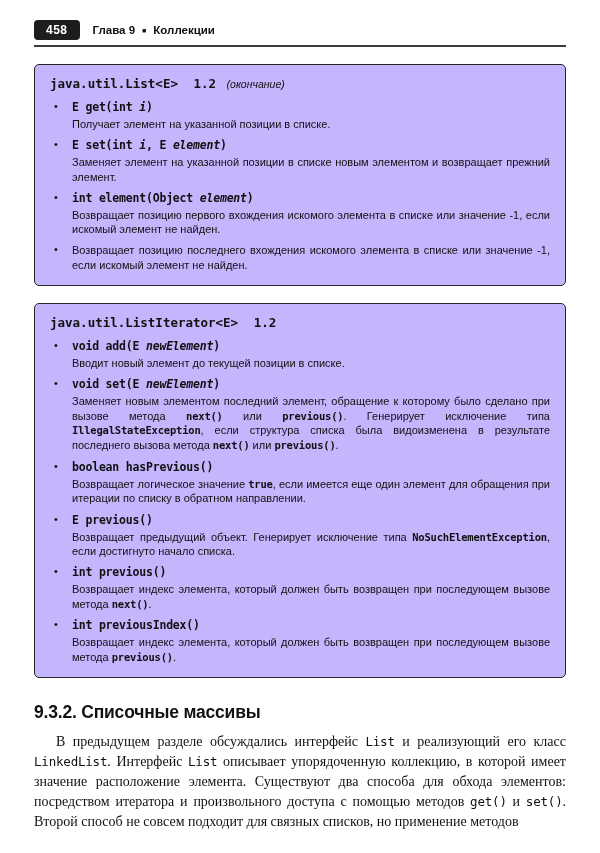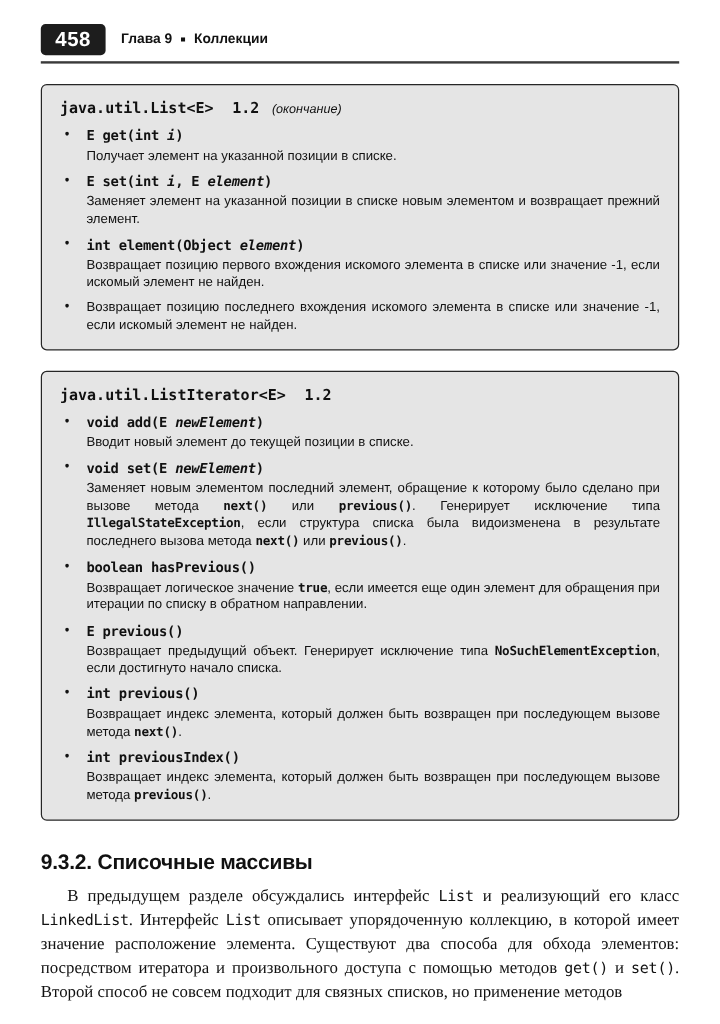--- a/index.html
+++ b/index.html
@@ -2,29 +2,29 @@
 <html><head>
 <meta charset="utf-8">
 <style>
   * { margin:0; padding:0; box-sizing:border-box; }
   html, body { background:#ffffff; }
   body { width:600px; font-family:"Liberation Sans", sans-serif; color:#111111; }
   .page { width:600px; height:853px; background:#ffffff; padding:20px 34px 0 34px; overflow:hidden; }
 
   
   .hdr { display:flex; align-items:center; gap:13px; }
-  .pagenum { background:#1d1d1d; color:#ffffff; font-weight:bold; font-size:17px;
+  .pagenum { background:#1d1d1d; color:#ffffff; font-weight:bold; font-size:12px;
              padding:3px 12px; border-radius:4px; letter-spacing:.5px; }
   .chapter { font-weight:bold; font-size:11.5px; display:flex; align-items:center; gap:7px; }
   .marker { font-size:7px; line-height:1; }
   .hdr-rule { border-bottom:2px solid #3a3a3a; margin-top:5px; }
 
   
   .api-box { border:1.5px solid #262626; border-radius:5px; margin-top:17px;
-             padding:11px 15px 13px 15px; background:#e5e5e5; }
+             padding:11px 15px 13px 15px; background:#c4b5fd; }
   .api-title { font-family:"DejaVu Sans Mono", monospace; font-weight:bold; font-size:12.5px; }
   .api-title .ver { margin-left:8px; }
   .api-title .note { font-family:"Liberation Sans", sans-serif; font-weight:normal;
                      font-style:italic; font-size:10.5px; margin-left:3px; }
   .api-entries { list-style:none; margin-top:9px; }
   .api-entries li { position:relative; padding-left:22px; margin-top:7px; }
   .bullet { position:absolute; left:4px; top:0; font-size:11px; }
   .sig { font-family:"DejaVu Sans Mono", monospace; font-weight:bold; font-size:11.5px;
          letter-spacing:-0.2px; }
   .desc { font-size:11px; line-height:1.3; margin-top:3px; text-align:justify; }

